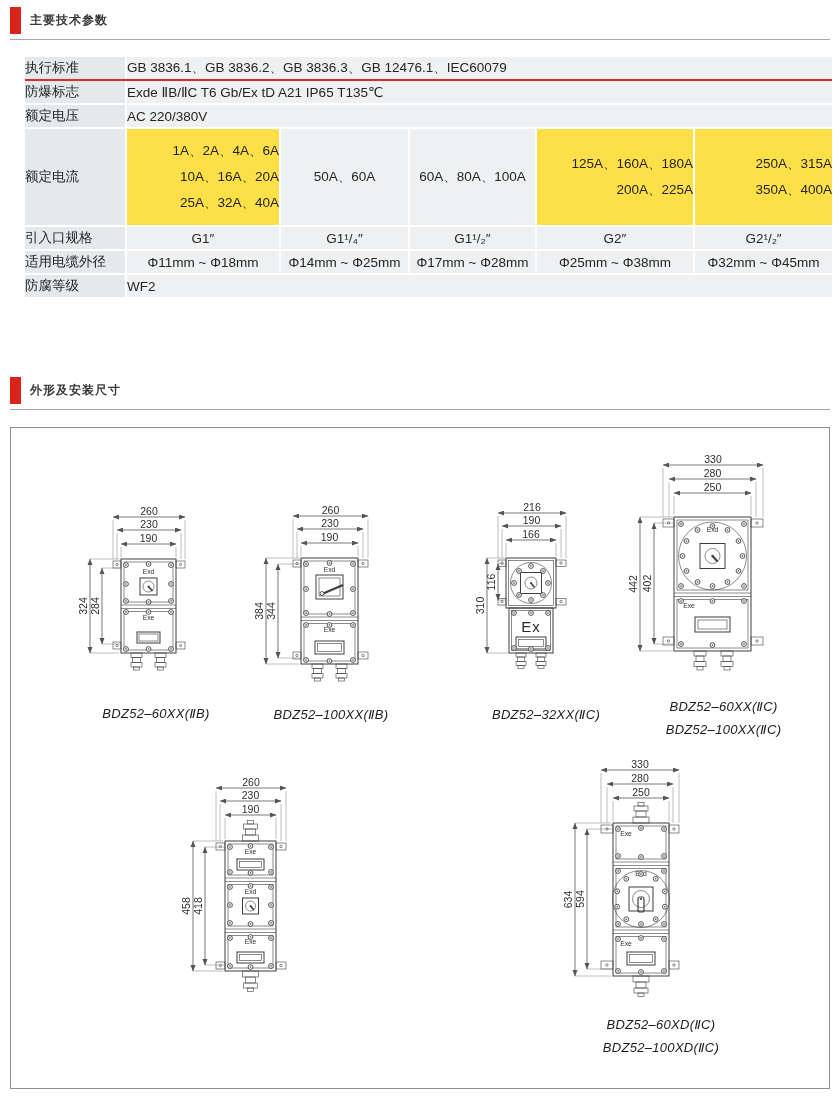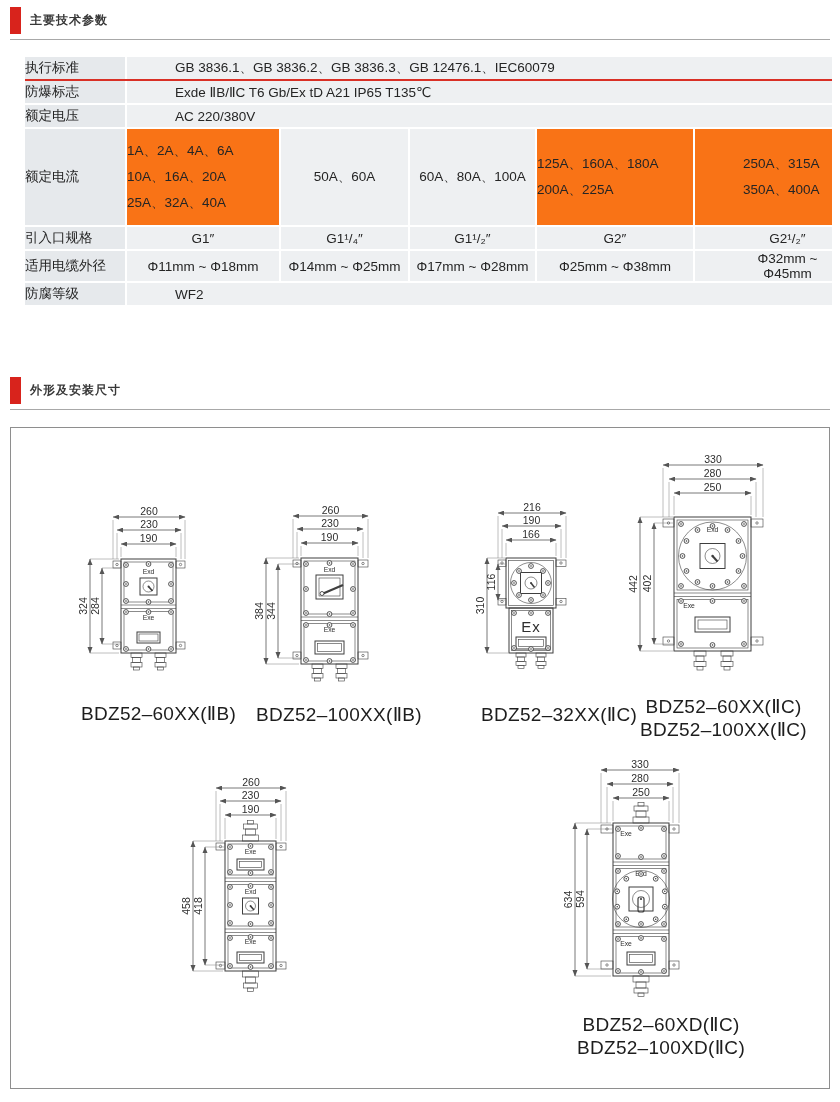--- a/index.html
+++ b/index.html
@@ -8,33 +8,33 @@
   
   .hdr{position:absolute;left:10px;display:flex;align-items:center;}
   .redbar{width:11px;height:27px;background:#d8231c;margin-right:9px;}
   .hdr h1{font-size:12px;font-weight:bold;color:#383838;margin:0;letter-spacing:1px;}
   .hrule{position:absolute;left:10px;width:820px;border-top:1px solid #a8a8a8;height:0;}
   
   table.spec{position:absolute;left:25px;top:55px;width:807px;border-collapse:collapse;
     border-top:2px solid #6b6b6b;border-bottom:1px solid #9b9b9b;table-layout:fixed;}
   table.spec td{border:2px solid #fff;font-size:13.5px;color:#252525;height:22px;padding:0;}
   table.spec tr td:first-child{border-left:none;margin-left:8px;}
-  table.spec tr td:last-child{border-right:none;padding-left:48px;}
+  table.spec tr td:last-child{border-right:none;}
   tr.r1 td{border-bottom:2px solid #d93026;}
   td.lab{background:#e6e9ec;padding-left:13px;}
   td.val{background:#eef0f2;padding-left:20px;}
   td.cen{background:#eef0f2;text-align:center;}
-  td.vml{background:#f97316;padding-left:18px;}
+  td.vml{background:#fde047;padding-left:18px;text-align:right;}
   tr.tall td{height:96px;}
   .ln{line-height:26px;}
   
   .dbox{position:absolute;left:10px;top:427px;width:818px;height:660px;border:1.5px solid #8e8e8e;background:#fff;}
   .fig{position:absolute;text-align:center;}
   .fig svg{overflow:visible;display:block;}
-  .cap{font-size:19px;color:#1d1d1d;line-height:23px;letter-spacing:.3px;white-space:nowrap;}
+  .cap{font-size:13px;color:#1d1d1d;line-height:23px;letter-spacing:.3px;white-space:nowrap;font-style:italic;}
   
   .dv{fill:none;stroke:#3f3f3f;stroke-width:1;}
   .dv2{fill:none;stroke:#3f3f3f;stroke-width:.6;}
   .sw{fill:none;stroke:#3f3f3f;}
   .bolt{fill:#fff;stroke:#3f3f3f;stroke-width:.9;}
   .boltd{fill:#3f3f3f;stroke:none;}
   .dl{stroke:#555;stroke-width:.8;fill:none;}
   .ex{stroke:#888;stroke-width:.55;}
   text.dt{font:10.5px "Liberation Sans","DejaVu Sans",sans-serif;fill:#2e2e2e;}
   text.sl{font:6.8px "Liberation Sans","DejaVu Sans",sans-serif;fill:#2e2e2e;text-anchor:middle;}

